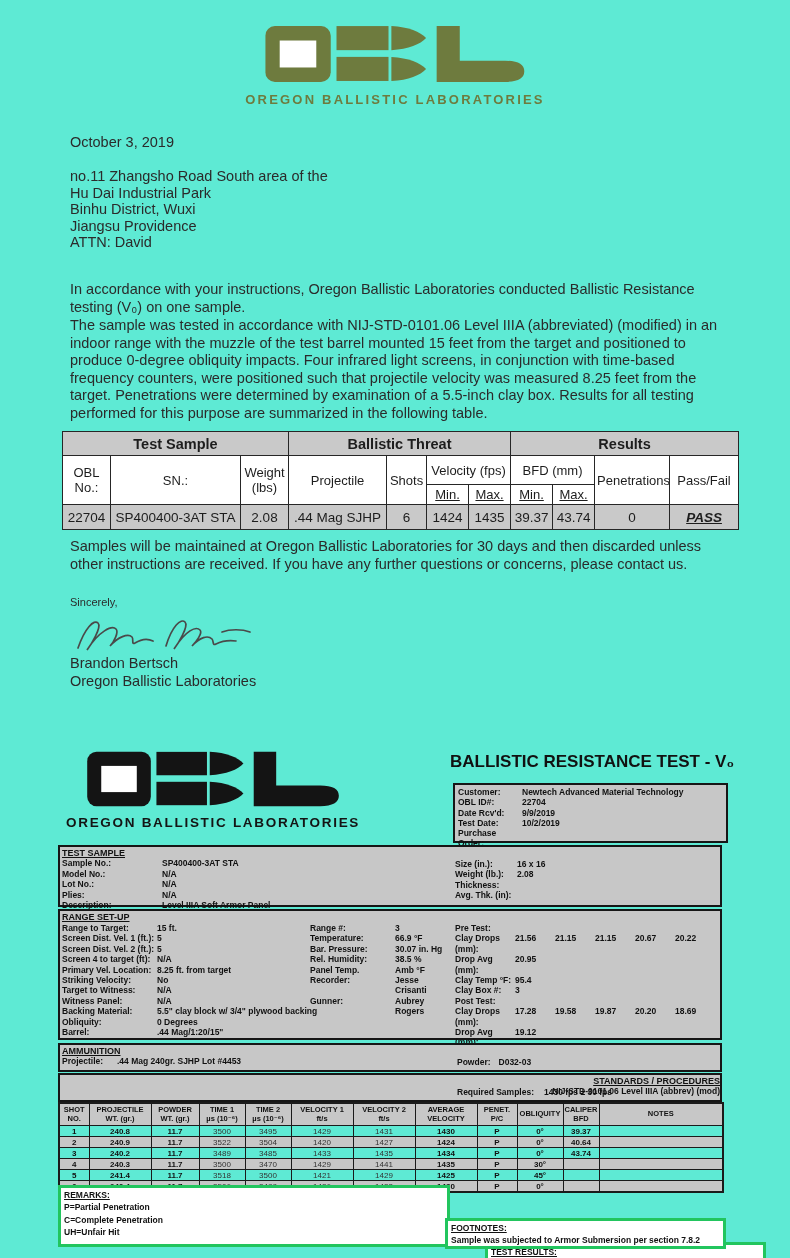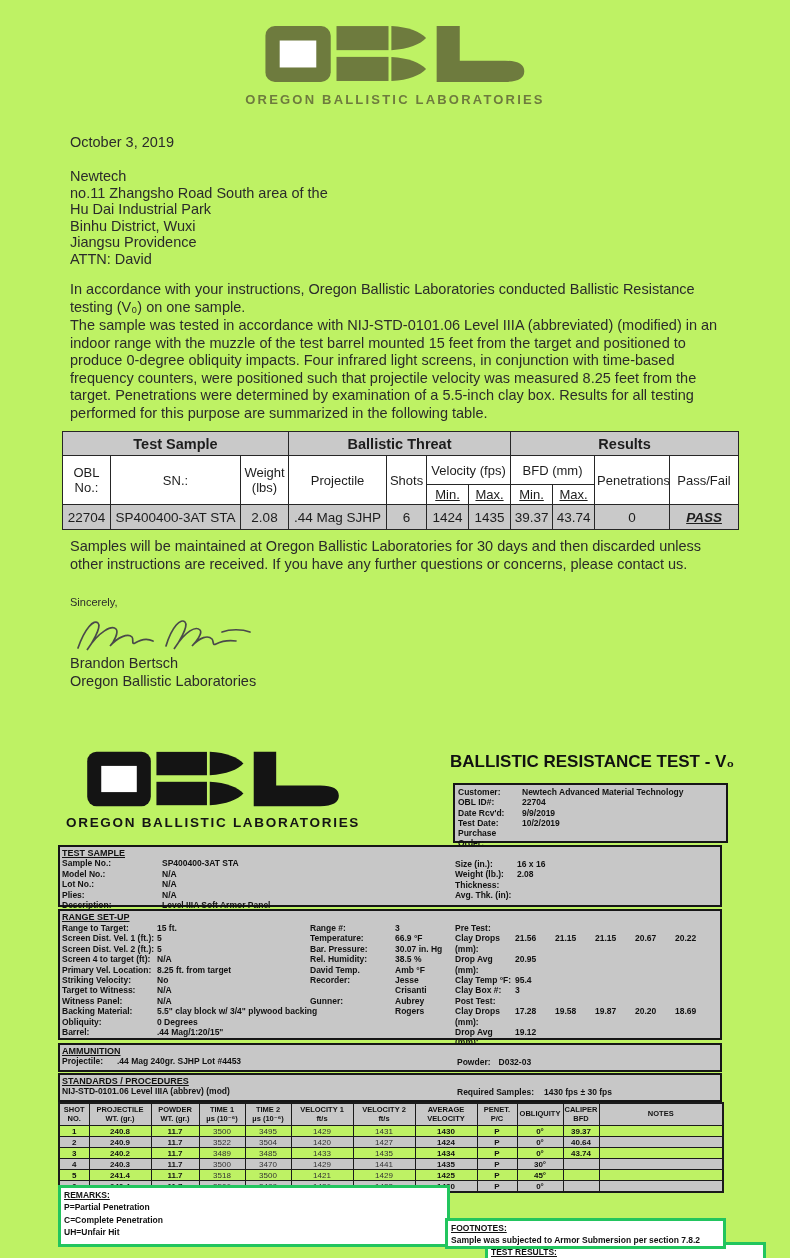--- a/index.html
+++ b/index.html
@@ -1,18 +1,18 @@
 <!DOCTYPE html>
 <html><head>
 <meta charset="utf-8">
 <style>
   html,body { margin:0; padding:0; background:#e9e9e9; }
   #page {
     position:relative; width:790px; height:1258px; margin:0 auto;
-    background:#bef264; overflow:hidden;
+    background:#5eead4; overflow:hidden;
     font-family:"Liberation Sans","DejaVu Sans",sans-serif; color:#2b2b2b;
   }
   .abs { position:absolute; }
   p { margin:0; }
 
   
   .logo-wrap { text-align:center; }
   .logo-green { color:#6e7b3e; }
   .logo-black { color:#141414; }
   .orgname1 { margin-top:4px; font-weight:bold; font-size:13px; letter-spacing:2.2px; color:#6e7b3e; }
@@ -99,21 +99,20 @@
       <rect x="74" y="34" width="54" height="25" fill="currentColor"></rect>
       <path d="M131 34 C149 35 161 40 167 46.5 C161 53 149 58 131 59 Z" fill="currentColor"></path>
       <path d="M178 2 H202 V38 H249 Q269 38 269 49 Q269 60 249 60 H178 Z" fill="currentColor"></path>
     </svg>
     <div class="orgname1">OREGON BALLISTIC LABORATORIES</div>
   </div>
 
   <div class="abs letter-date">October 3, 2019</div>
 
   <div class="abs recipient">
-    <div>Newtech</div>
     <div>no.11 Zhangsho Road South area of the</div>
     <div>Hu Dai Industrial Park</div>
     <div>Binhu District, Wuxi</div>
     <div>Jiangsu Providence</div>
     <div>ATTN: David</div>
   </div>
 
   <p class="abs para para1">In accordance with your instructions, Oregon Ballistic Laboratories conducted Ballistic Resistance testing (V₀) on one sample.</p>
   <p class="abs para para2">The sample was tested in accordance with NIJ-STD-0101.06 Level IIIA (abbreviated) (modified) in an indoor range with the muzzle of the test barrel mounted 15 feet from the target and positioned to produce 0-degree obliquity impacts. Four infrared light screens, in conjunction with time-based frequency counters, were positioned such that projectile velocity was measured 8.25 feet from the target. Penetrations were determined by examination of a 5.5-inch clay box. Results for all testing performed for this purpose are summarized in the following table.</p>
 
@@ -323,21 +322,21 @@
         </div>
       <div class="pr">
           <span class="pl-rs2">Bar. Pressure:</span>
           <span>30.07 in. Hg</span>
         </div>
       <div class="pr">
           <span class="pl-rs2">Rel. Humidity:</span>
           <span>38.5  %</span>
         </div>
       <div class="pr">
-          <span class="pl-rs2">David Temp.</span>
+          <span class="pl-rs2">Panel Temp.</span>
           <span>Amb  °F</span>
         </div>
       <div class="pr">
           <span class="pl-rs2">Recorder:</span>
           <span>Jesse Crisanti</span>
         </div>
       <div class="pr">
           <span class="pl-rs2">Gunner:</span>
           <span>Aubrey Rogers</span>
         </div>
@@ -389,21 +388,21 @@
     <div class="pr">
         <span class="pl-am">Projectile:</span>
         <span>.44 Mag 240gr. SJHP Lot #4453</span>
       </div>
     <div class="ammo-right pr">
         <span style="margin-right:8px">Powder:</span>
         <span>D032-03</span>
       </div>
   </div>
 
-  <div class="abs sec" style="top:1073px; height:24px;">
+  <div class="abs sec" style="top:1073px; height:24px;text-align:right;">
     <div class="sec-h">STANDARDS / PROCEDURES</div>
     <div>NIJ-STD-0101.06 Level IIIA (abbrev) (mod)</div>
     <div class="std-right pr">
         <span style="margin-right:10px">Required Samples:</span>
         <span>1430 fps  ±   30   fps</span>
       </div>
   </div>
 
   <table class="abs t2">
     <colgroup>

